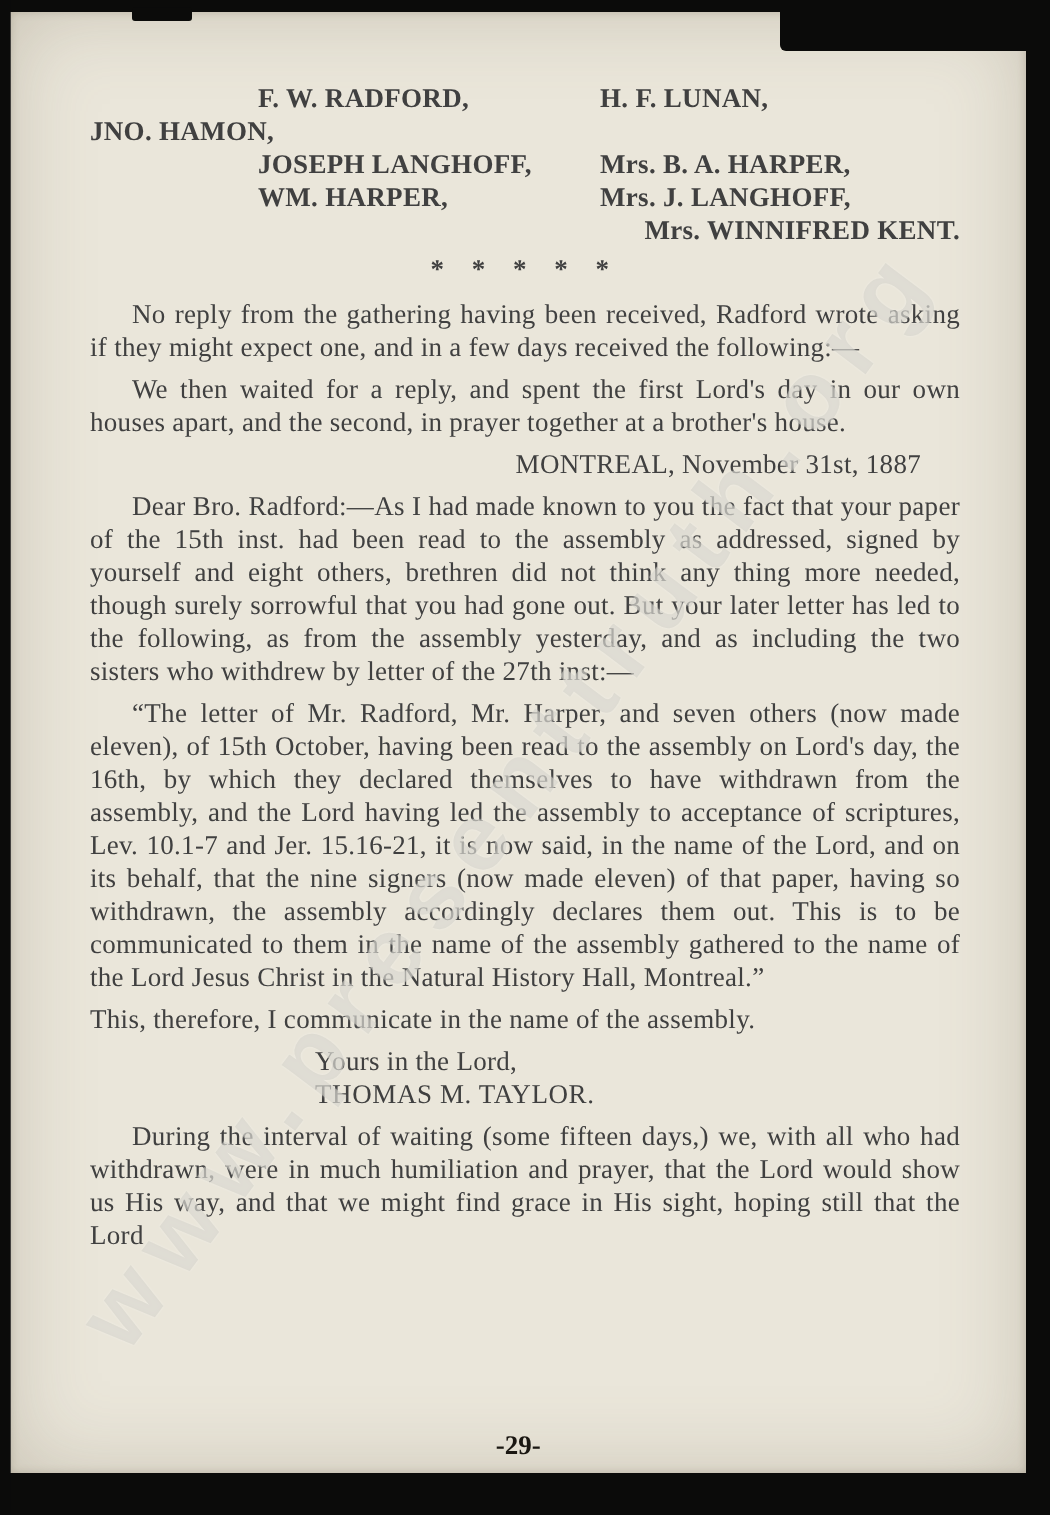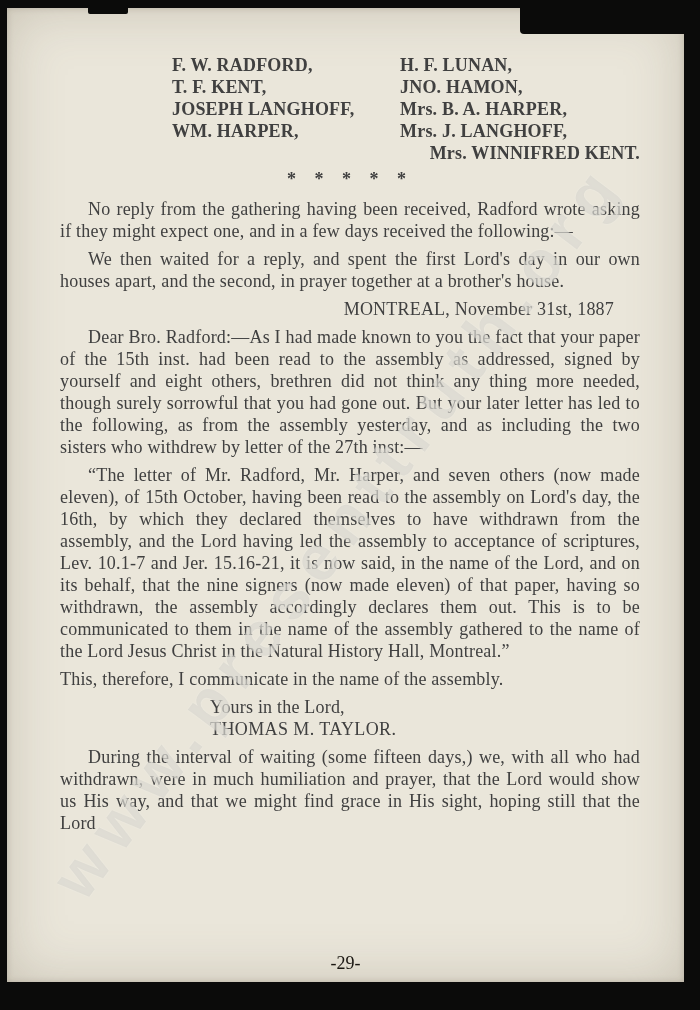--- a/index.html
+++ b/index.html
@@ -62,21 +62,21 @@
   }
   .closing p { margin: 0; }
   .closing .closing-name { letter-spacing: 0.4px; }
   .page-number {
     position: absolute;
     left: 0;
     right: 0;
     bottom: 8px;
     text-align: center;
     font-size: 18px;
-    font-weight: normal;
+    font-weight: bold;
     color: #1a1712;
   }
   .watermark {
     position: absolute;
     left: 30px;
     top: 860px;
     transform: rotate(-53deg);
     transform-origin: 0 0;
     font-family: "Liberation Sans", "DejaVu Sans", sans-serif;
     font-weight: bold;
@@ -105,21 +105,20 @@
     <div class="watermark">www.presenttruth.org</div>
 
     <div class="content">
 
       <div class="signatories">
         <div class="sig-row">
           <span class="sig-left">F. W. RADFORD,</span>
           <span class="sig-right">H. F. LUNAN,</span>
         </div>
         <div class="sig-row">
-          <span class="sig-left">T. F. KENT,</span>
           <span class="sig-right">JNO. HAMON,</span>
         </div>
         <div class="sig-row">
           <span class="sig-left">JOSEPH LANGHOFF,</span>
           <span class="sig-right">Mrs. B. A. HARPER,</span>
         </div>
         <div class="sig-row">
           <span class="sig-left">WM. HARPER,</span>
           <span class="sig-right">Mrs. J. LANGHOFF,</span>
         </div>

